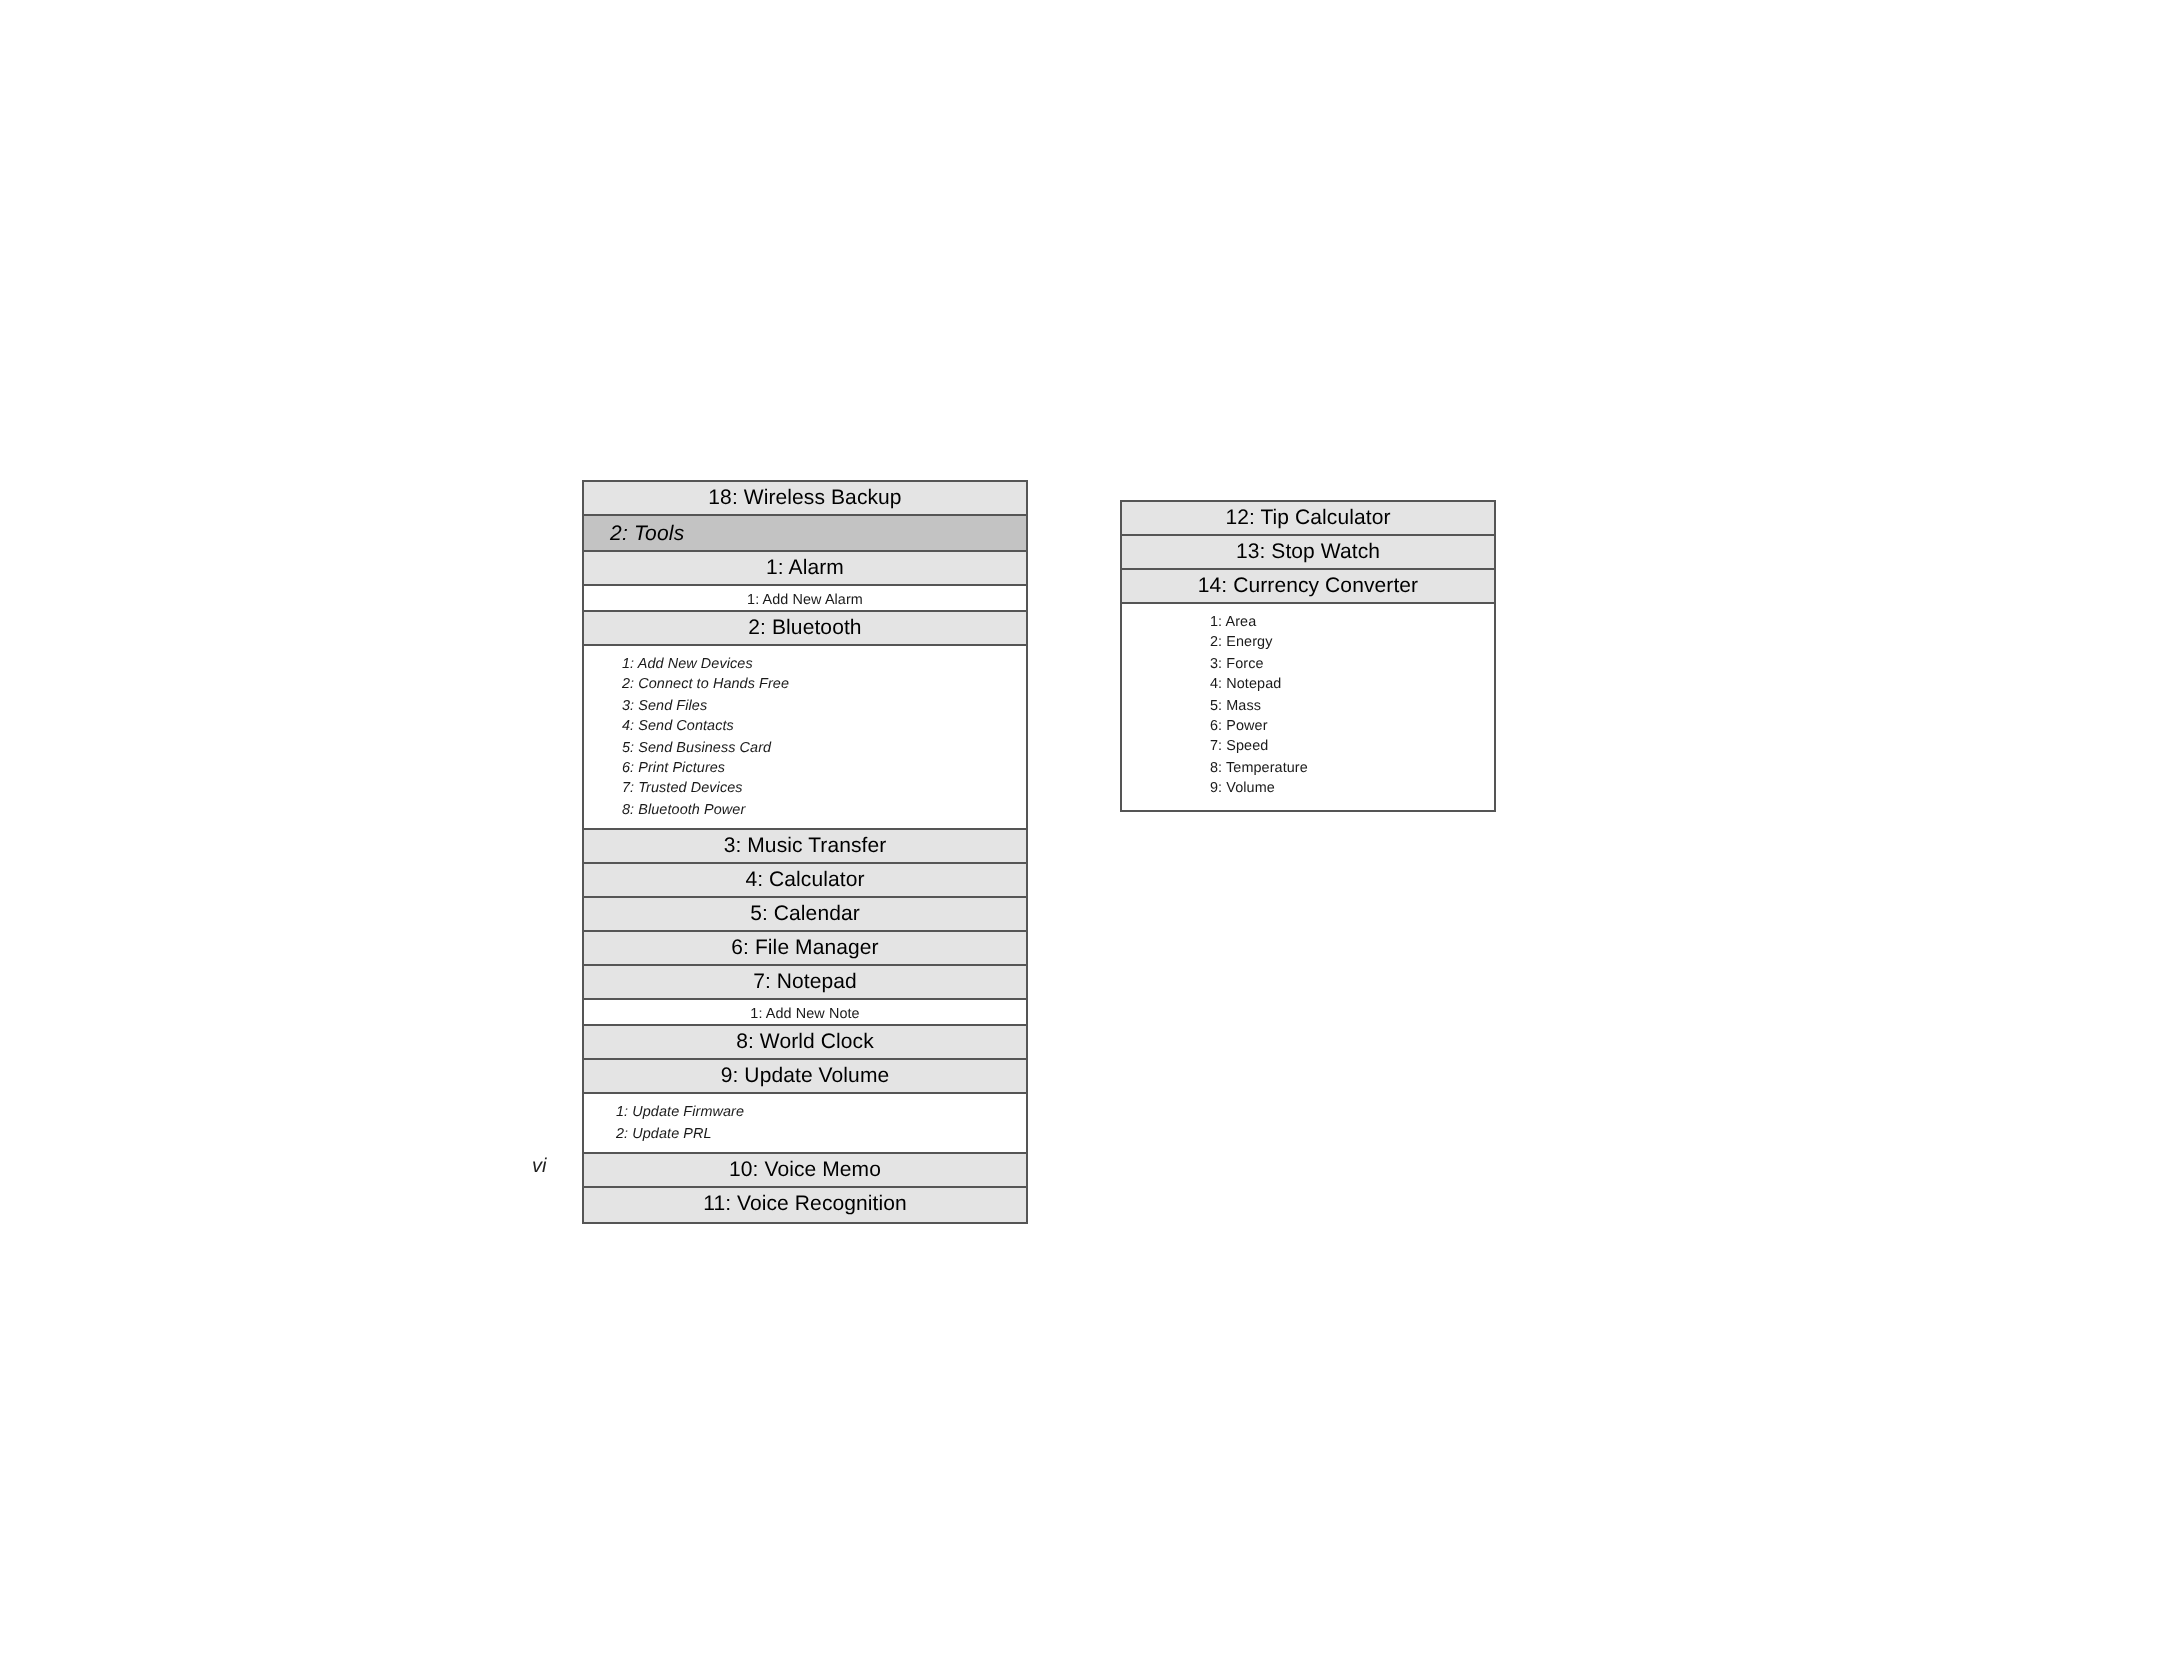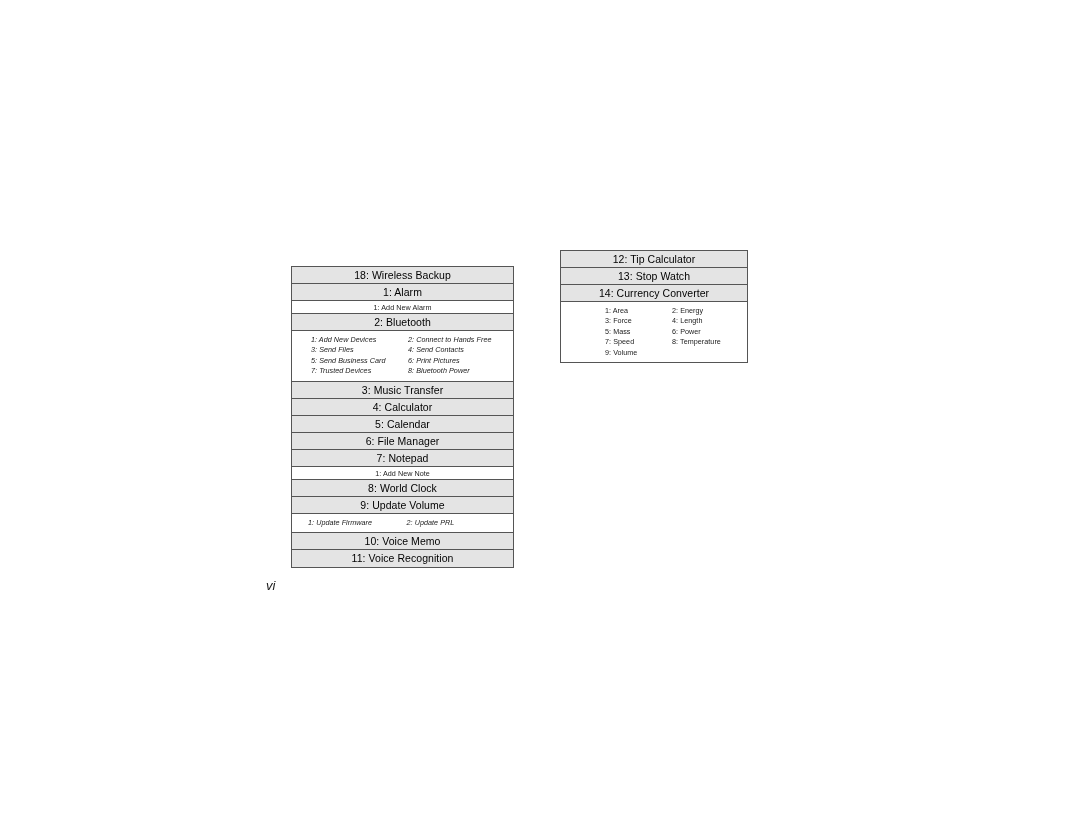--- a/index.html
+++ b/index.html
@@ -16,21 +16,21 @@
   }
 
   
   .toc-table {
     position: absolute;
     border: 1px solid #555555;
     border-collapse: collapse;
     box-sizing: border-box;
     background: #ffffff;
   }
-  #table-left  { left: 291px; top: 266px; width: 223px; }
+  #table-left  { left: 291px; top: 240px; width: 223px; }
   #table-right { left: 560px; top: 250px; width: 188px; }
 
   .toc-row {
     border-bottom: 1px solid #555555;
     box-sizing: border-box;
     position: relative;
   }
   .toc-row:last-child { border-bottom: none; }
 
   
@@ -64,50 +64,51 @@
   .row-sub.single {
     text-align: center;
     height: 13px;
     line-height: 13px;
     padding: 0;
   }
 
   
   .sub-grid {
     display: grid;
-    grid-template-columns: 1fr 1fr;
+    grid-template-columns: 1fr;
     row-gap: 1px;
     padding: 2px 0 3px 0;
   }
   .sub-grid.offset-left  { padding-left: 19px; padding-right: 8px; font-style: italic; }
   .sub-grid.offset-wide  { padding-left: 44px; padding-right: 8px; }
   .sub-grid.pair         { padding-left: 16px; padding-right: 8px; font-style: italic; }
   .sub-cell {
     font-size: 7.2px;
     line-height: 9.4px;
     color: #1a1a1a;
     white-space: nowrap;
   }
   .sub-cell.empty { visibility: hidden; }
 
   
   #page-folio {
     position: absolute;
     left: 266px;
     top: 578px;
-    font-size: 13px;
+    font-size: 10px;
     font-style: italic;
     color: #222222;
   }
 </style>
 </head>
 <body>
 
 <div class="toc-table" id="table-left">
     <div class="toc-row row-main">18: Wireless Backup</div>
+    <div class="toc-row row-section">2: Tools</div>
     <div class="toc-row row-main">1: Alarm</div>
     <div class="toc-row row-sub single">1: Add New Alarm</div>
     <div class="toc-row row-main">2: Bluetooth</div>
     <div class="toc-row row-sub">
       <div class="sub-grid offset-left">
         <div class="sub-cell">1: Add New Devices</div>
         <div class="sub-cell">2: Connect to Hands Free</div>
         <div class="sub-cell">3: Send Files</div>
         <div class="sub-cell">4: Send Contacts</div>
         <div class="sub-cell">5: Send Business Card</div>
@@ -136,21 +137,21 @@
 
 <div class="toc-table" id="table-right">
     <div class="toc-row row-main">12: Tip Calculator</div>
     <div class="toc-row row-main">13: Stop Watch</div>
     <div class="toc-row row-main">14: Currency Converter</div>
     <div class="toc-row row-sub">
       <div class="sub-grid offset-wide">
         <div class="sub-cell">1: Area</div>
         <div class="sub-cell">2: Energy</div>
         <div class="sub-cell">3: Force</div>
-        <div class="sub-cell">4: Length</div>
+        <div class="sub-cell">4: Notepad</div>
         <div class="sub-cell">5: Mass</div>
         <div class="sub-cell">6: Power</div>
         <div class="sub-cell">7: Speed</div>
         <div class="sub-cell">8: Temperature</div>
         <div class="sub-cell">9: Volume</div>
         <div class="sub-cell empty"></div>
       </div>
     </div>
   </div>
 

